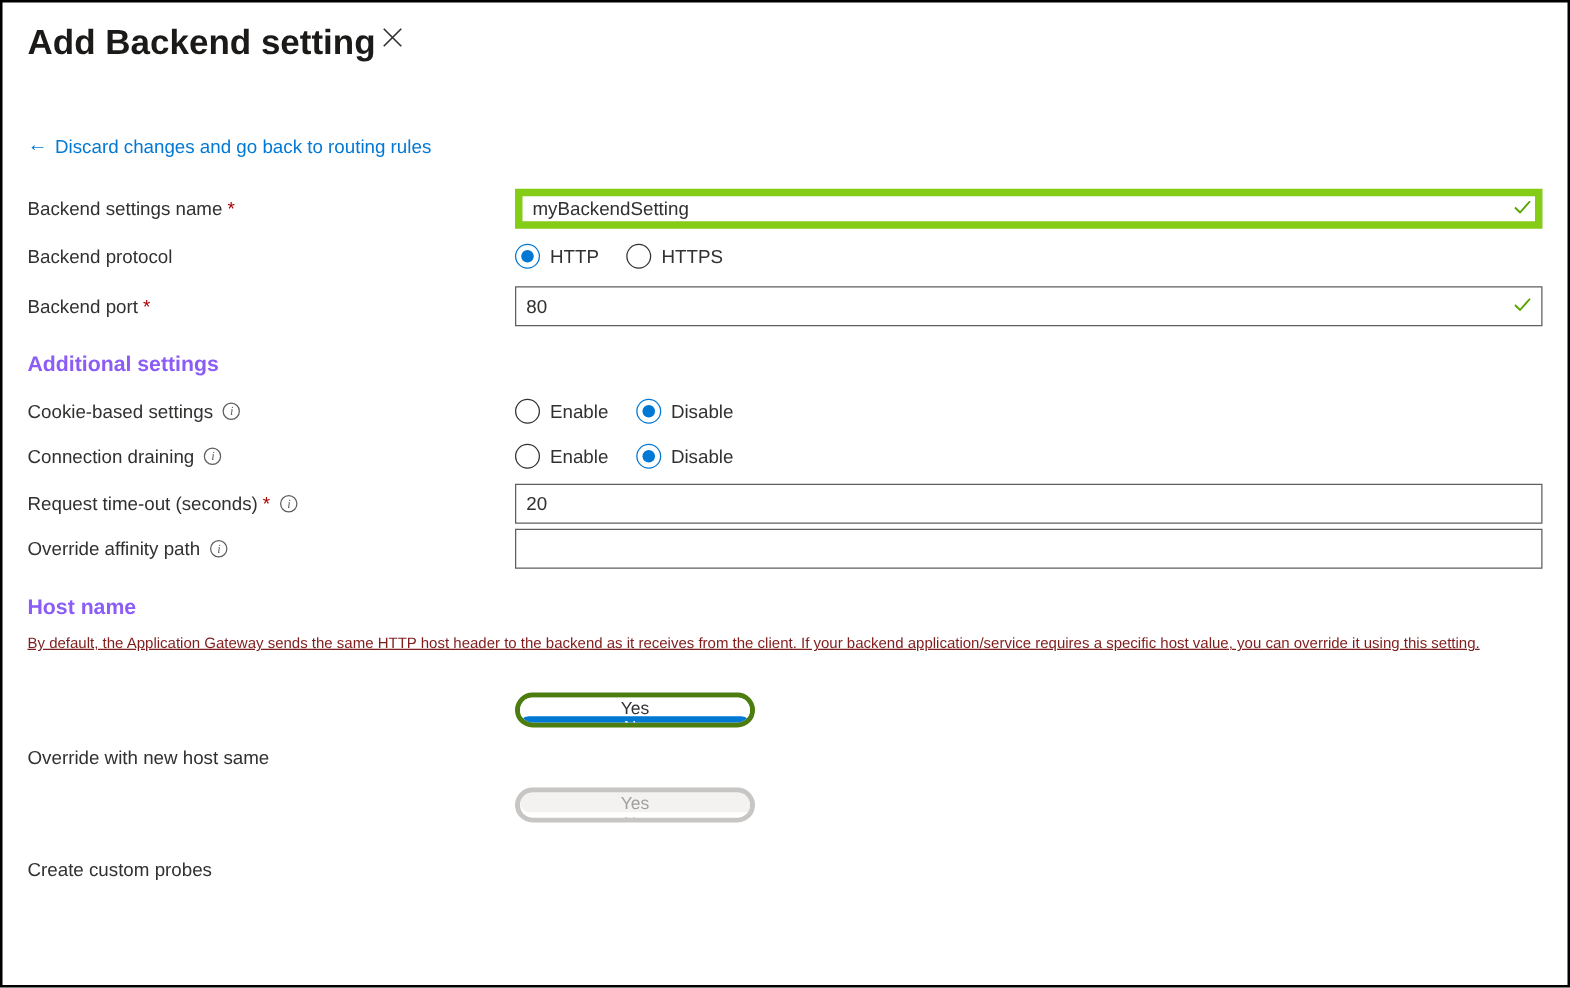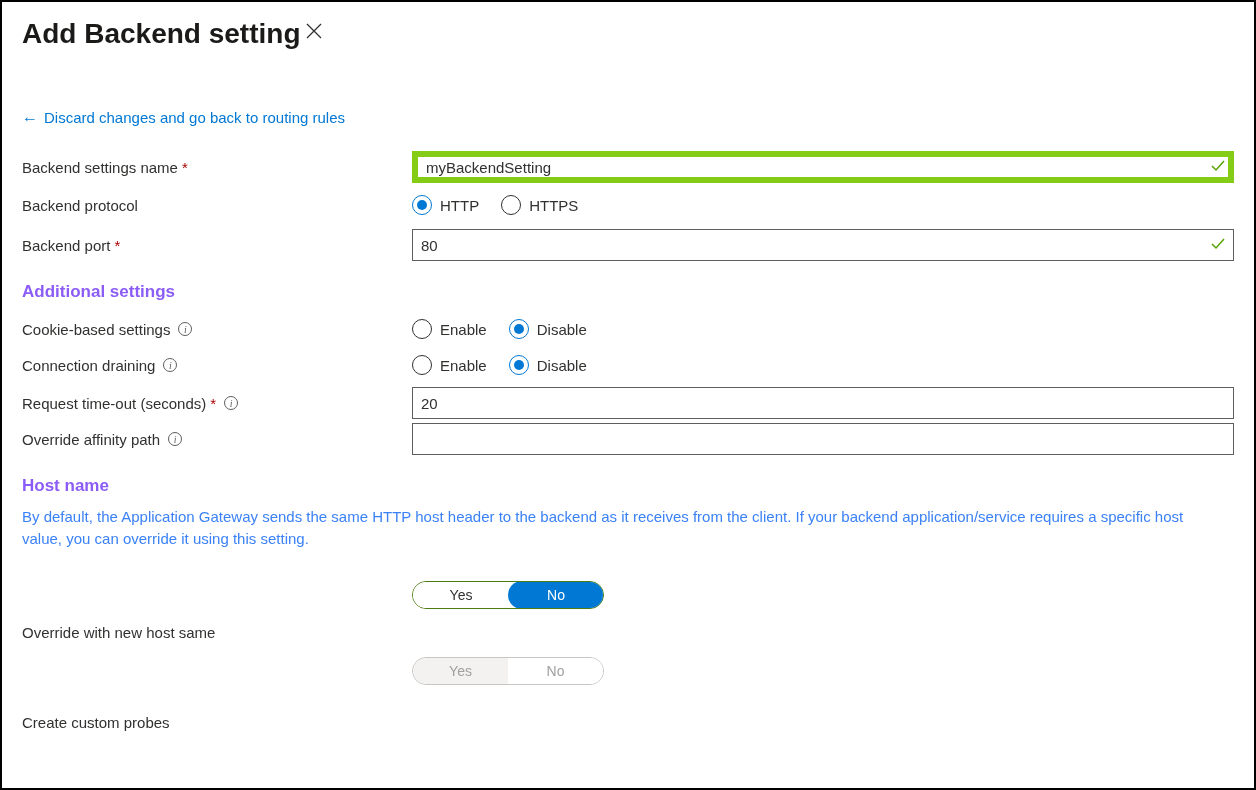--- a/index.html
+++ b/index.html
@@ -130,35 +130,37 @@
 
     .section-heading {
       font-size: 17px;
       font-weight: 600;
       margin-top: 20px;
       margin-bottom: 10px;
       color: #8b5cf6;
     }
 
     .desc {
-      font-size: 15px;
-      color: #3b82f6;
+      font-size: 12px;
+      color: #7f1d1d;
       line-height: 1.45;
       margin-bottom: 28px;
       margin-top: 4px;
       max-width: 1180px;
+      text-decoration: underline;
     }
 
     .pill-group {
       display: inline-flex;
-      border: 1px solid #4d7c0f;
+      border: 4px solid #4d7c0f;
       border-radius: 16px;
       overflow: hidden;
       height: 28px;
       width: 192px;
+      flex-direction: column;
     }
     .pill {
       flex: 1;
       display: flex;
       align-items: center;
       justify-content: center;
       font-size: 14px;
       cursor: pointer;
       background: #fff;
       color: #323130;

